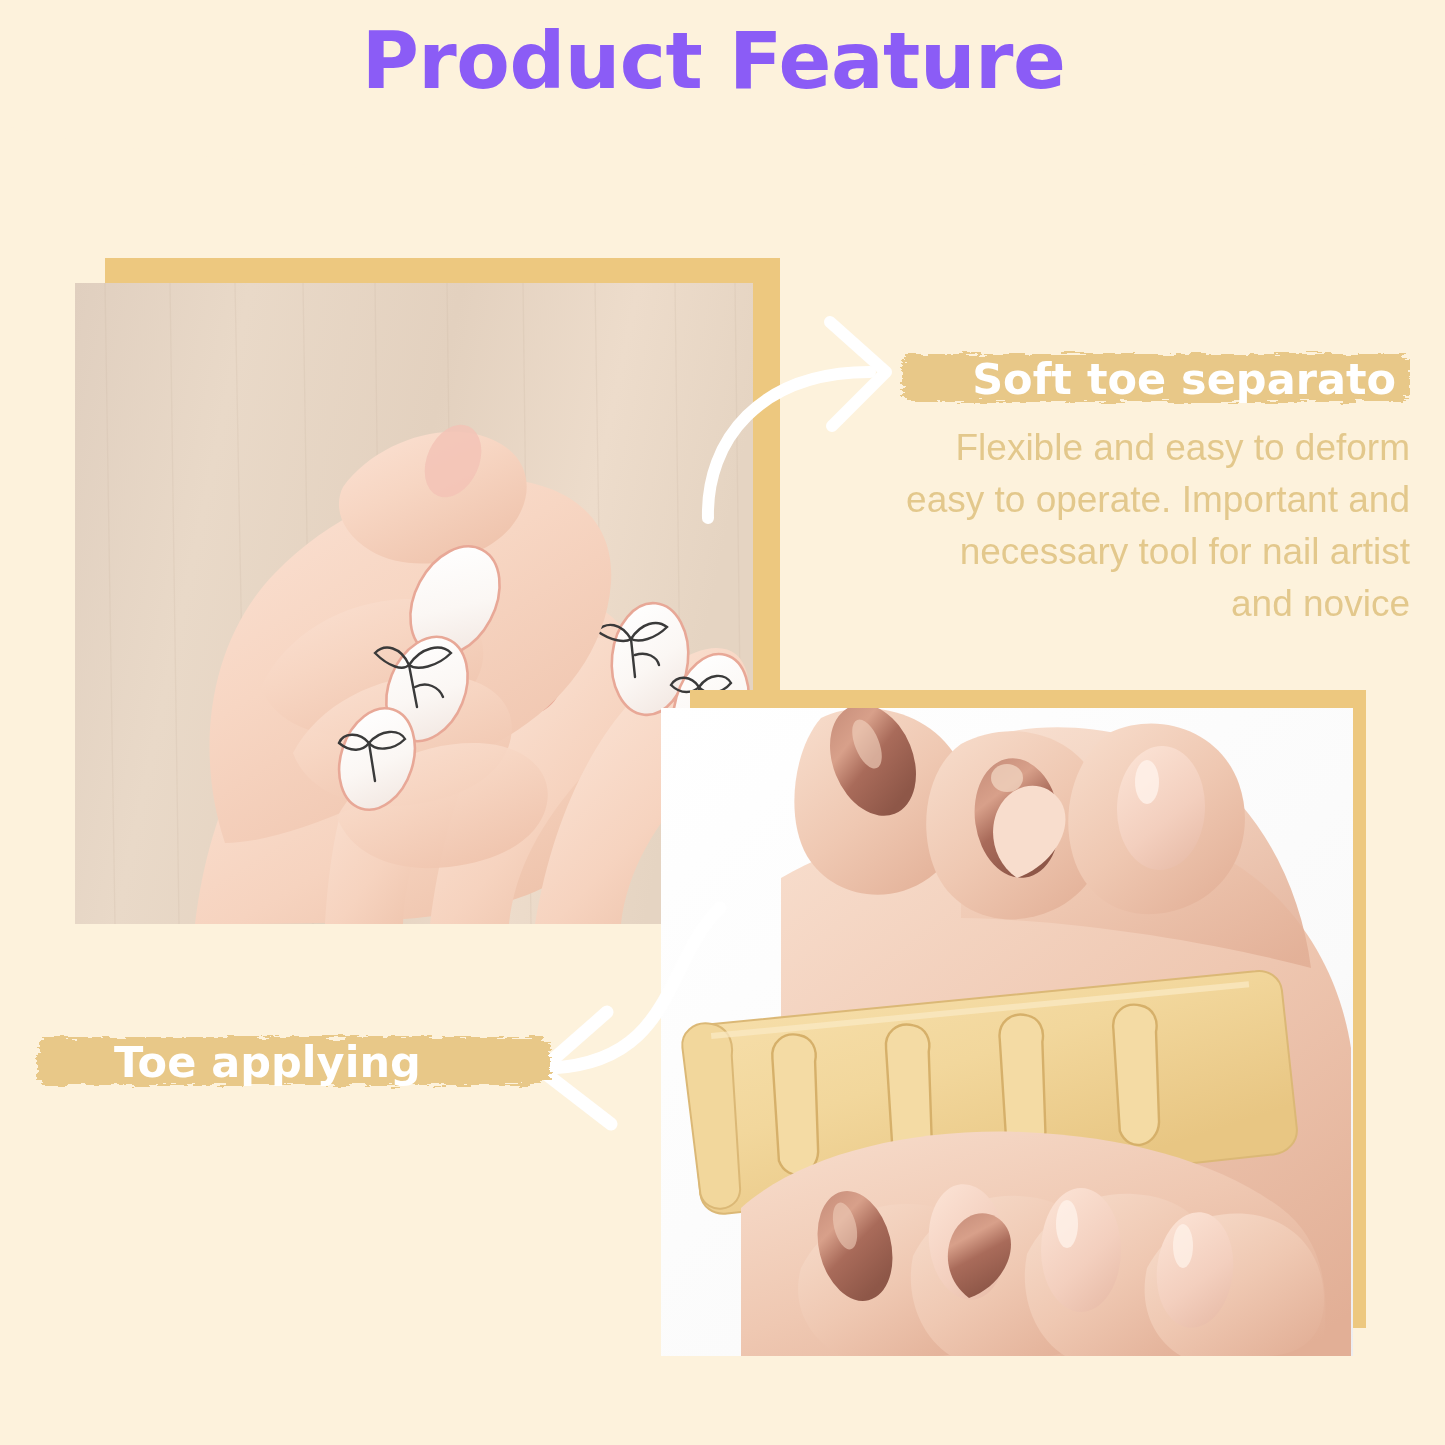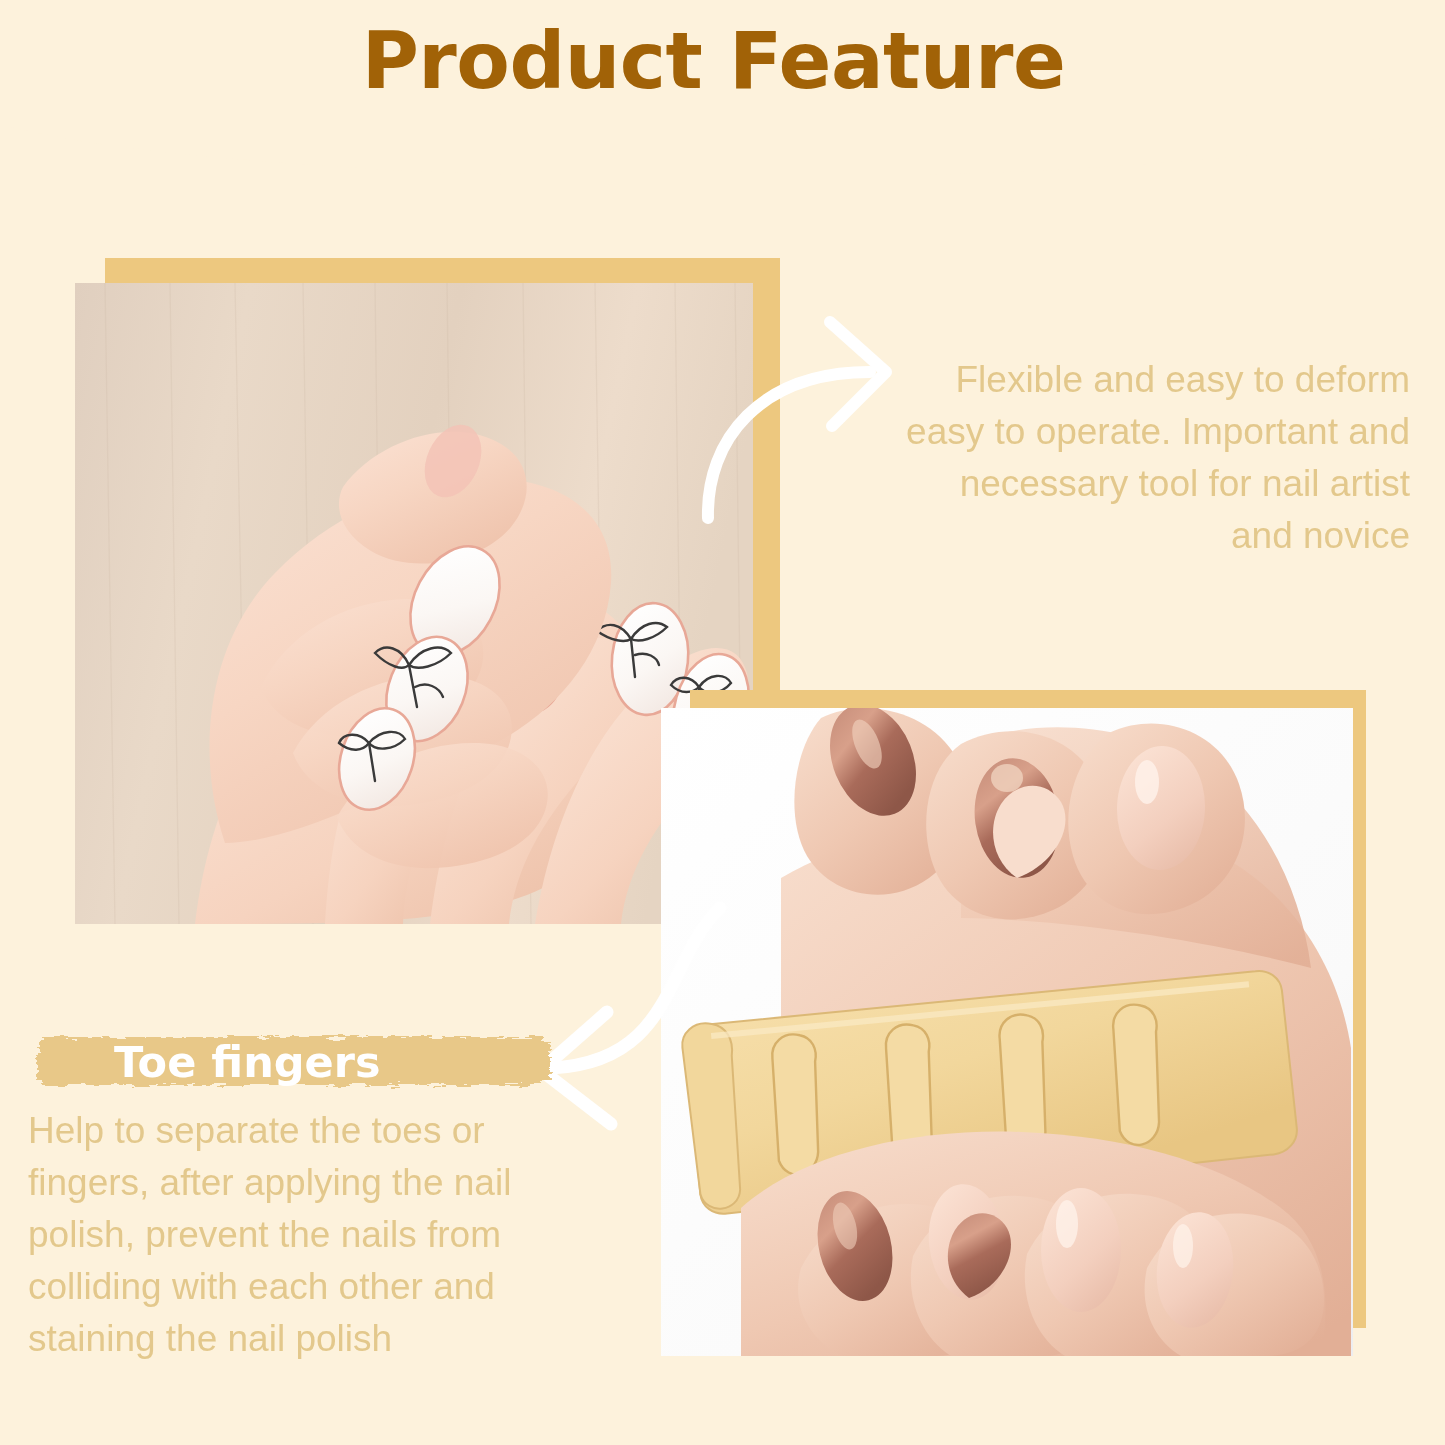--- a/index.html
+++ b/index.html
@@ -26,21 +26,21 @@
   }
   .header-cream{
     position:absolute;left:-60px;top:-217px;width:1565px;height:395px;
     background:#FDF2DC;
     border-radius:0 0 50% 50%/0 0 22% 22%;
     z-index:2;
   }
   .header-title{
     position:absolute;left:0;top:16px;width:1427px;text-align:center;
     z-index:3;
-    color:#a16207;
+    color:#8b5cf6;
     font-size:78px;font-weight:bold;letter-spacing:-0.5px;
     line-height:90px;
     font-family:"DejaVu Sans","Liberation Sans",sans-serif;
   }
 
   
   .frame{position:absolute;background:#EDC87F;}
   .photo{position:absolute;overflow:hidden;background:#EAD9C8;}
 
   #frame-1{left:105px;top:258px;width:675px;height:640px;}
@@ -301,33 +301,47 @@
 </div>
 
 <div class="arrow" id="arrow-2">
   <svg width="295" height="270" viewBox="0 0 295 270" xmlns="http://www.w3.org/2000/svg">
     <path d="M205 18 C150 70 160 172 36 178" fill="none" stroke="#FFFFFF" stroke-width="13" stroke-linecap="round"></path>
     <path d="M92 122 L26 180 L96 234" fill="none" stroke="#FFFFFF" stroke-width="13" stroke-linecap="round" stroke-linejoin="round"></path>
   </svg>
 </div>
 
 <div class="block" id="block-soft">
+  <div class="head-wrap" id="head-soft">
+    <svg class="brush" viewBox="0 0 510 68" preserveAspectRatio="none">
+      <defs>
+        <filter id="rough1" x="-8%" y="-35%" width="116%" height="170%">
+          <feTurbulence type="fractalNoise" baseFrequency="0.055 0.32" numOctaves="3" seed="7" result="n"></feTurbulence>
+          <feDisplacementMap in="SourceGraphic" in2="n" scale="11" xChannelSelector="R" yChannelSelector="G"></feDisplacementMap>
+        </filter>
+      </defs>
+      <g filter="url(#rough1)">
+        <rect x="6" y="9" width="498" height="48" fill="#E8C888"></rect>
+        <rect x="2" y="14" width="508" height="38" fill="#E8C888"></rect>
+      </g>
+    </svg>
+    <div class="head-text">Soft toe separato</div>
+  </div>
   <div class="body-text">Flexible and easy to deform easy to operate. Important and necessary tool for nail artist and novice</div>
 </div>
 
 <div class="block" id="block-toe">
   <div class="head-wrap" id="head-toe">
     <svg class="brush" viewBox="0 0 530 68" preserveAspectRatio="none">
       <defs>
         <filter id="rough2" x="-8%" y="-35%" width="116%" height="170%">
           <feTurbulence type="fractalNoise" baseFrequency="0.05 0.3" numOctaves="3" seed="19" result="n2"></feTurbulence>
           <feDisplacementMap in="SourceGraphic" in2="n2" scale="12" xChannelSelector="R" yChannelSelector="G"></feDisplacementMap>
         </filter>
       </defs>
       <g filter="url(#rough2)">
         <rect x="14" y="9" width="500" height="48" fill="#E8C888"></rect>
         <rect x="10" y="15" width="512" height="37" fill="#E8C888"></rect>
       </g>
     </svg>
-    <div class="head-text">Toe fingers</div>
+    <div class="head-text">Toe applying</div>
   </div>
-  <div class="body-text">Help to separate the toes or fingers, after applying the nail polish, prevent the nails from colliding with each other and staining the nail polish</div>
 </div>
 
 </body></html>

